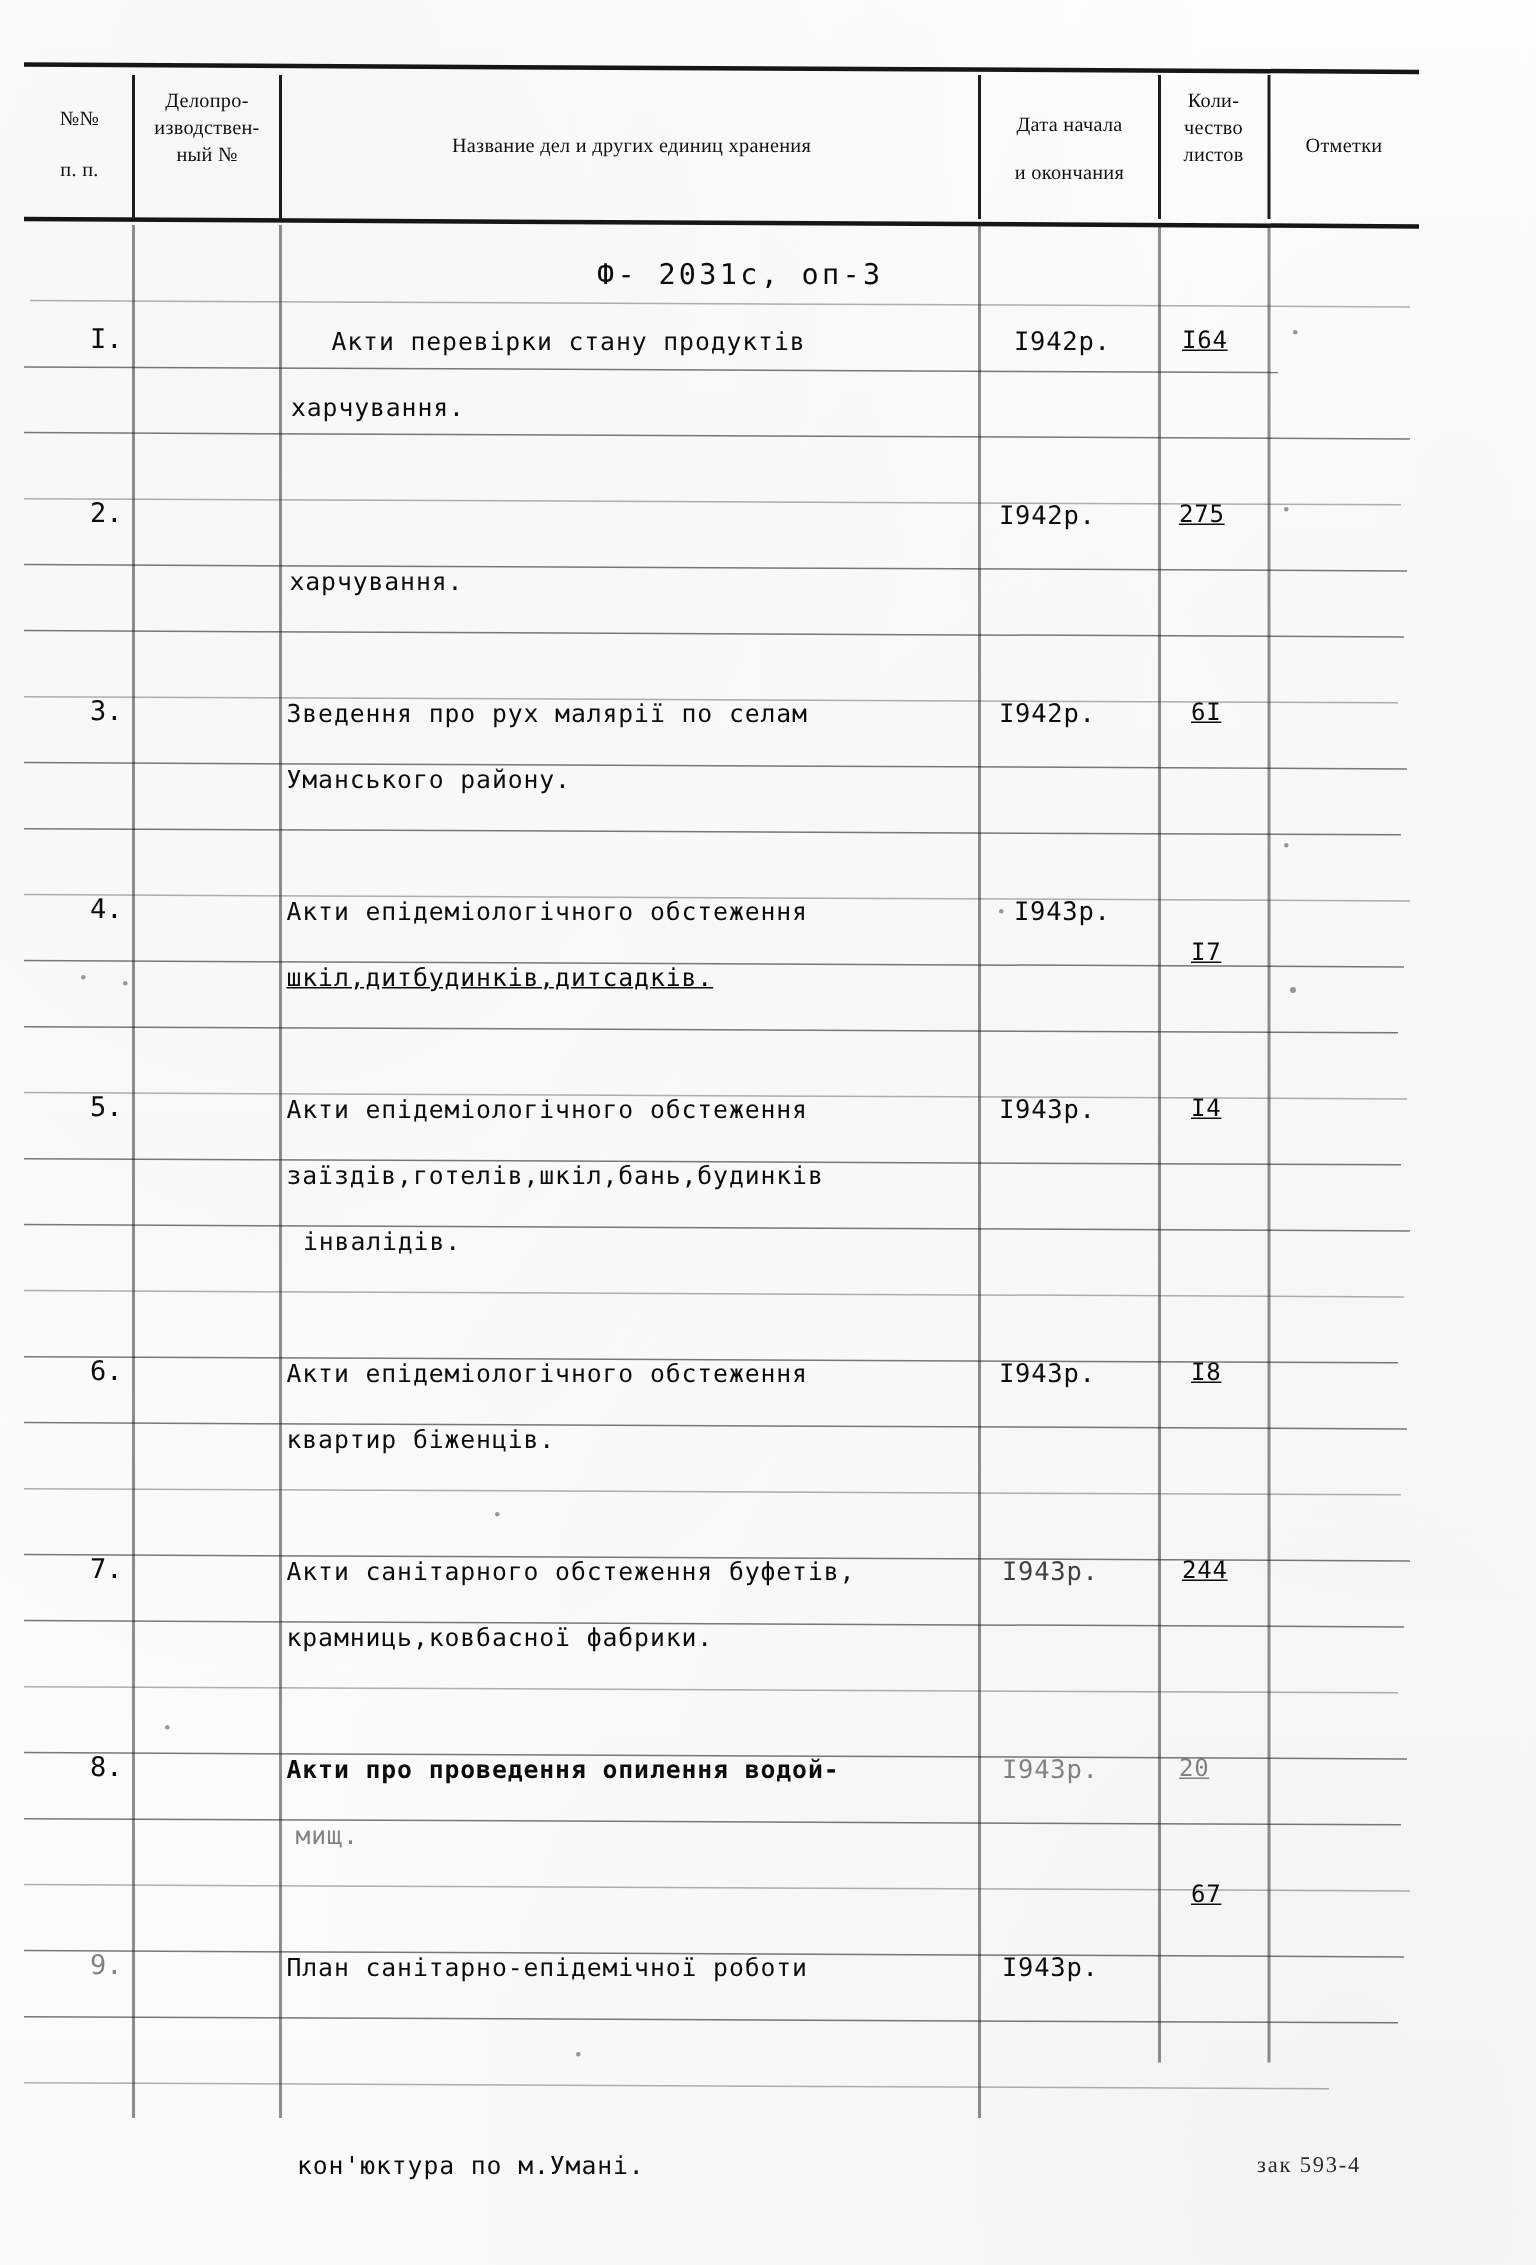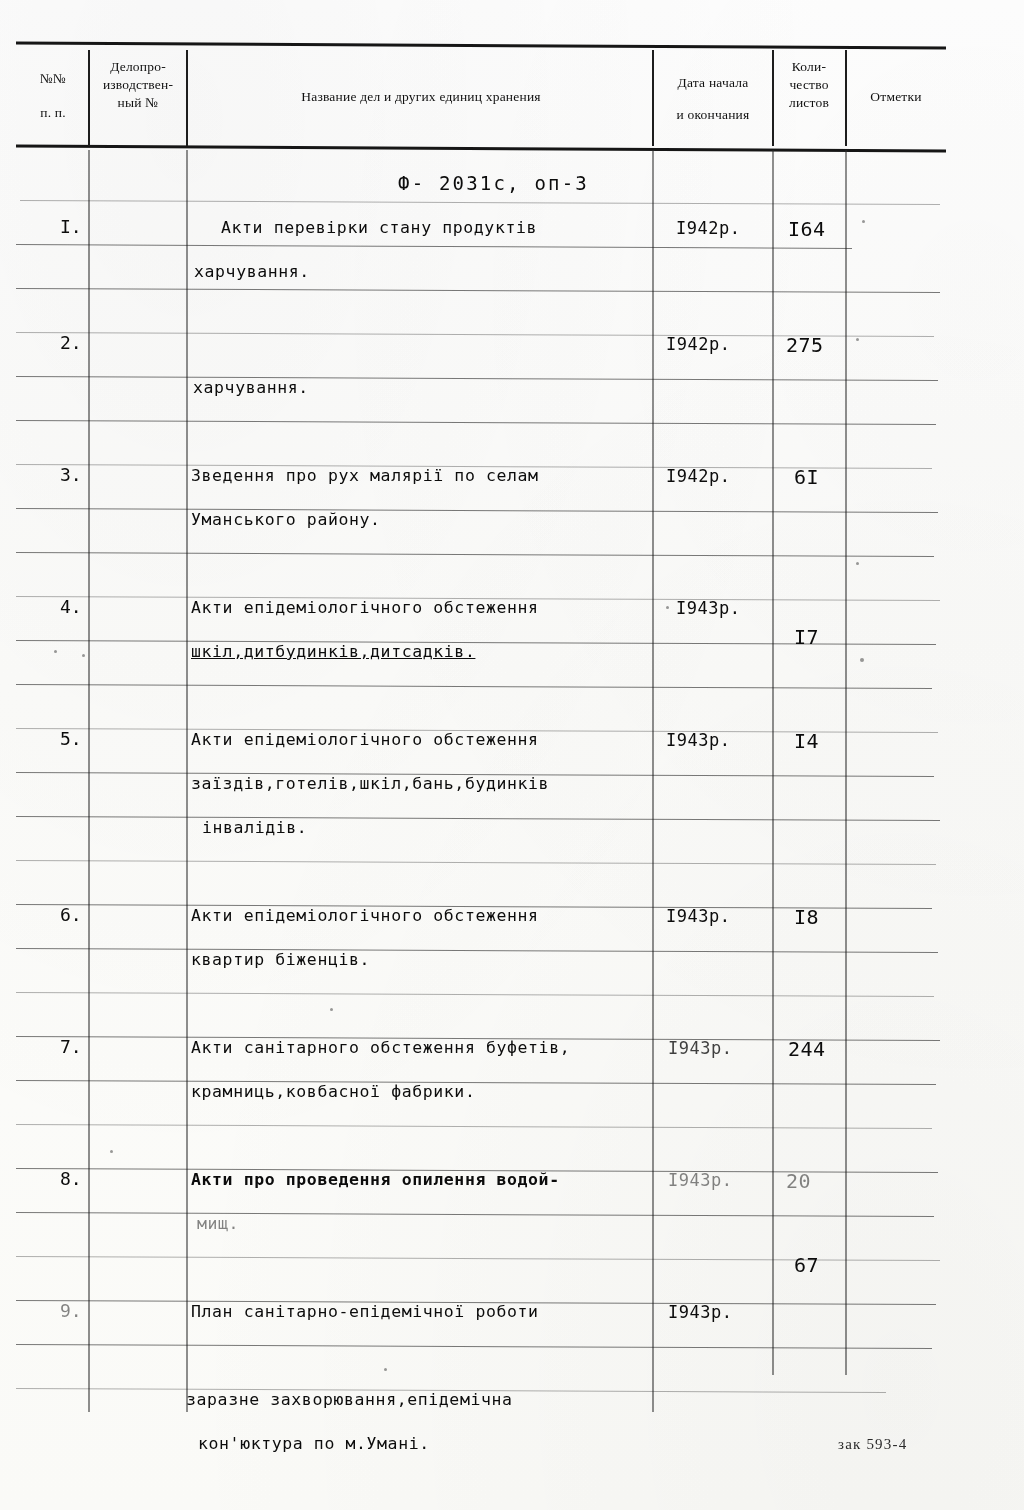--- a/index.html
+++ b/index.html
@@ -90,21 +90,21 @@
   }
   .typed.num {
     font-size: 18px;
     letter-spacing: 0px;
   }
   .typed.title {
     font-size: 19px;
     letter-spacing: 2.2px;
   }
   .typed.date { font-size: 17px; letter-spacing: 0.5px; }
-  .typed.cnt  { font-size: 20px; letter-spacing: 0.5px; }
+  .typed.cnt  { font-size: 16px; letter-spacing: 0.5px; text-decoration: underline; }
 
   
   .fade-1 { color: rgba(12,12,12,0.78); }
   .fade-2 { color: rgba(20,20,20,0.52); }
 
   .footer-mark {
     position: absolute;
     font-family: "Liberation Serif", serif;
     font-size: 15px;
     color: #2a2a2a;
@@ -245,21 +245,20 @@
     <div class="typed cnt" style="left:772px; top:993px;">244</div>
 
     <div class="typed num" style="left:44px;  top:1124px;">8.</div>
     <div class="typed" style="left:175px; top:1126px;font-weight:bold;">Акти про проведення опилення водой-</div>
     <div class="typed fade-2" style="left:181px; top:1170px;">мищ.</div>
     <div class="typed date fade-2" style="left:652px; top:1126px;">I943р.</div>
     <div class="typed cnt fade-2" style="left:770px; top:1125px;">20</div>
 
     <div class="typed num fade-2" style="left:44px;  top:1256px;">9.</div>
     <div class="typed" style="left:175px; top:1258px;">План санітарно-епідемічної роботи</div>
-    <div class="typed" style="left:170px; top:1346px;">заразне захворювання,епідемічна</div>
     <div class="typed" style="left:182px; top:1390px;">кон'юктура по м.Умані.</div>
     <div class="typed date" style="left:652px; top:1258px;">I943р.</div>
     <div class="typed cnt" style="left:778px; top:1209px;">67</div>
 
     <div class="speck" style="left:846px; top:176px;  width:3px; height:3px;"></div>
     <div class="speck" style="left:840px; top:294px;  width:3px; height:3px;"></div>
     <div class="speck" style="left:840px; top:518px;  width:3px; height:3px;"></div>
     <div class="speck" style="left:844px; top:614px;  width:4px; height:4px;"></div>
     <div class="speck" style="left:38px;  top:606px;  width:3px; height:3px;"></div>
     <div class="speck" style="left:66px;  top:610px;  width:3px; height:3px;"></div>

